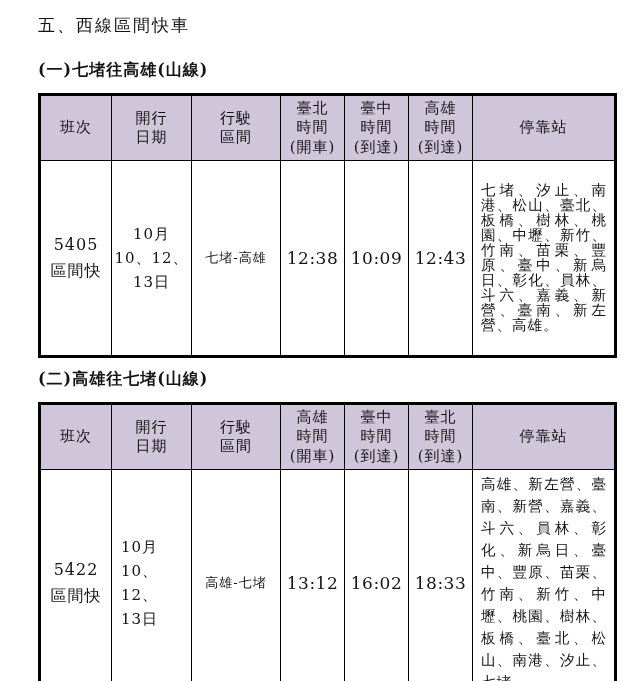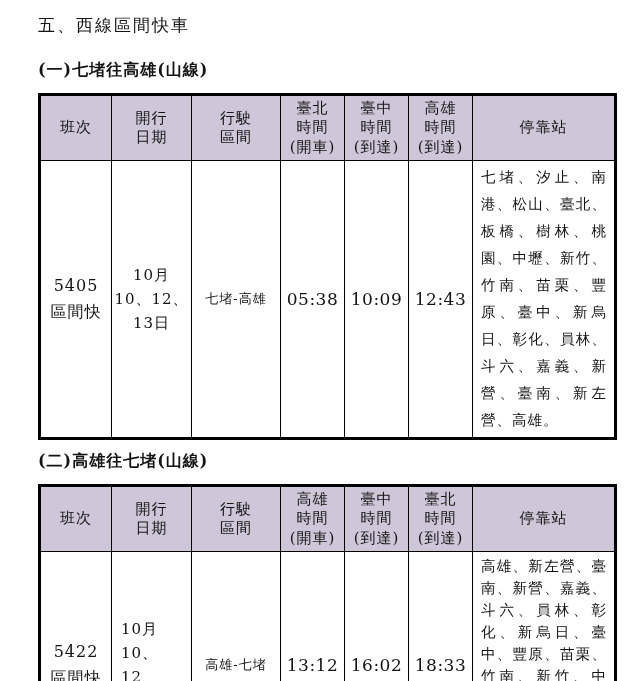--- a/index.html
+++ b/index.html
@@ -63,21 +63,21 @@
   td.cell-stops {
     text-align: justify;
     text-justify: inter-ideograph;
     text-align-last: left;
     vertical-align: middle;
     white-space: normal;
     padding: 3px 7px 3px 8px;
     font-size: 14.5px;
     letter-spacing: 1px;
   }
-  .section-1 td.cell-stops { line-height: 27px; }
+  .section-1 td.cell-stops { line-height: 15px; }
   .section-2 td.cell-stops { line-height: 22.0px; }
 </style>
 </head>
 <body>
 
 <div class="doc">
 
   <div class="doc-title">五、西線區間快車</div>
 
   <div class="section section-1">
@@ -112,21 +112,21 @@
         </tr>
       </thead>
       <tbody>
         <tr>
           <td class="cell-train">5405
 區間快</td>
           <td class="cell-dates">10月
 10、12、
 13日</td>
           <td class="cell-route">七堵-高雄</td>
-          <td class="cell-time">05:38</td>
+          <td class="cell-time">12:38</td>
           <td class="cell-time">10:09</td>
           <td class="cell-time">12:43</td>
           <td class="cell-stops">七堵、汐止、南港、松山、臺北、板橋、樹林、桃園、中壢、新竹、竹南、苗栗、豐原、臺中、新烏日、彰化、員林、斗六、嘉義、新營、臺南、新左營、高雄。</td>
         </tr>
       </tbody>
     </table>
   </div>
 
   <div class="section section-2">
     <div class="section-heading">(二)高雄往七堵(山線)</div>

